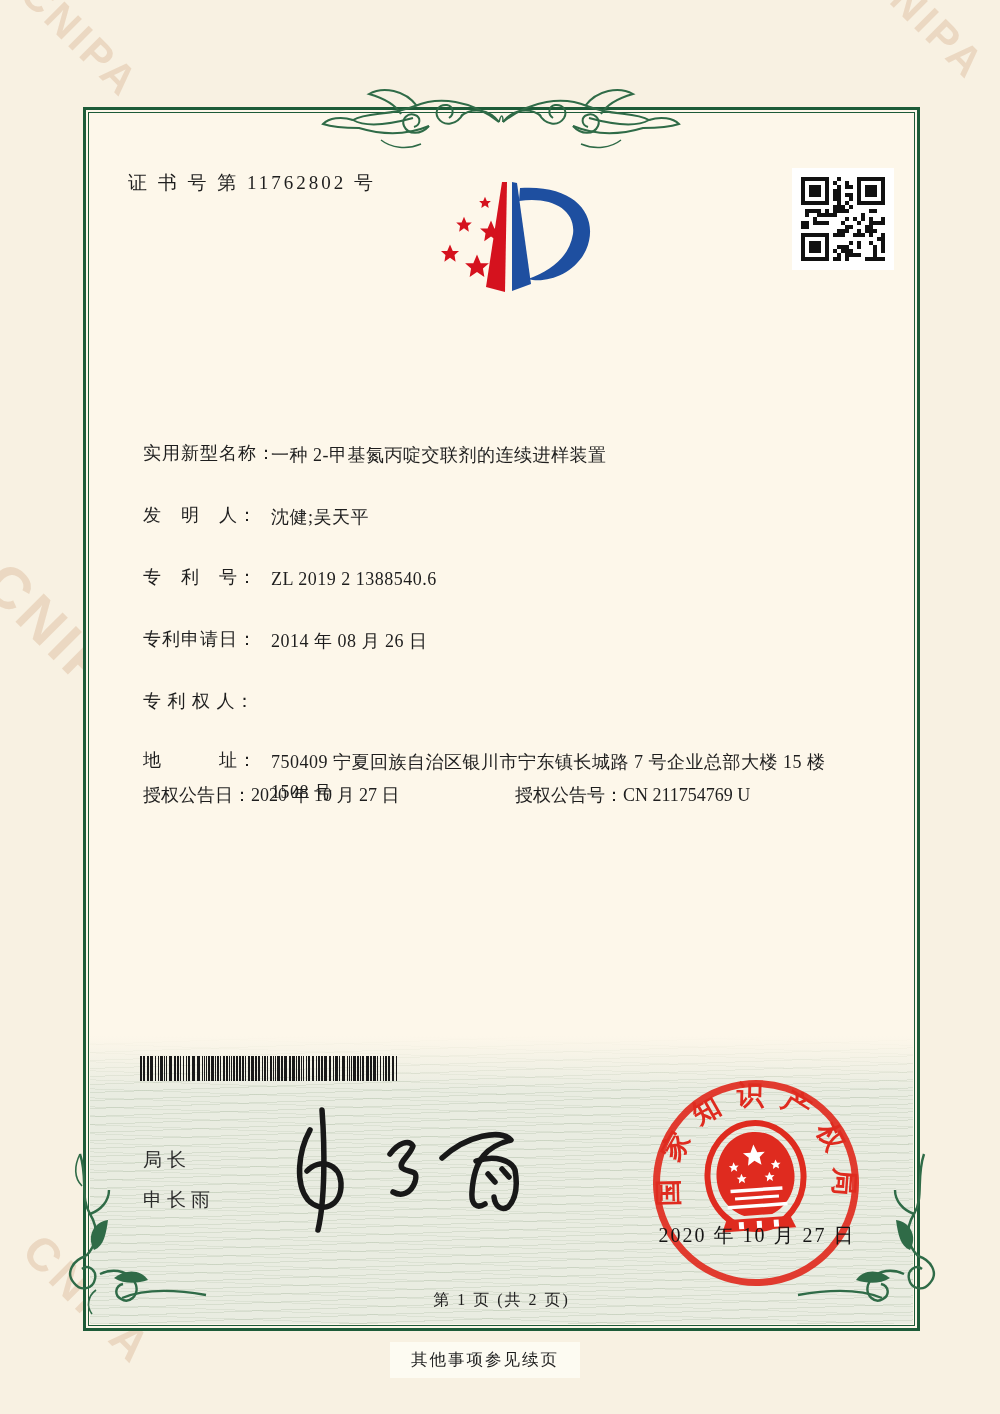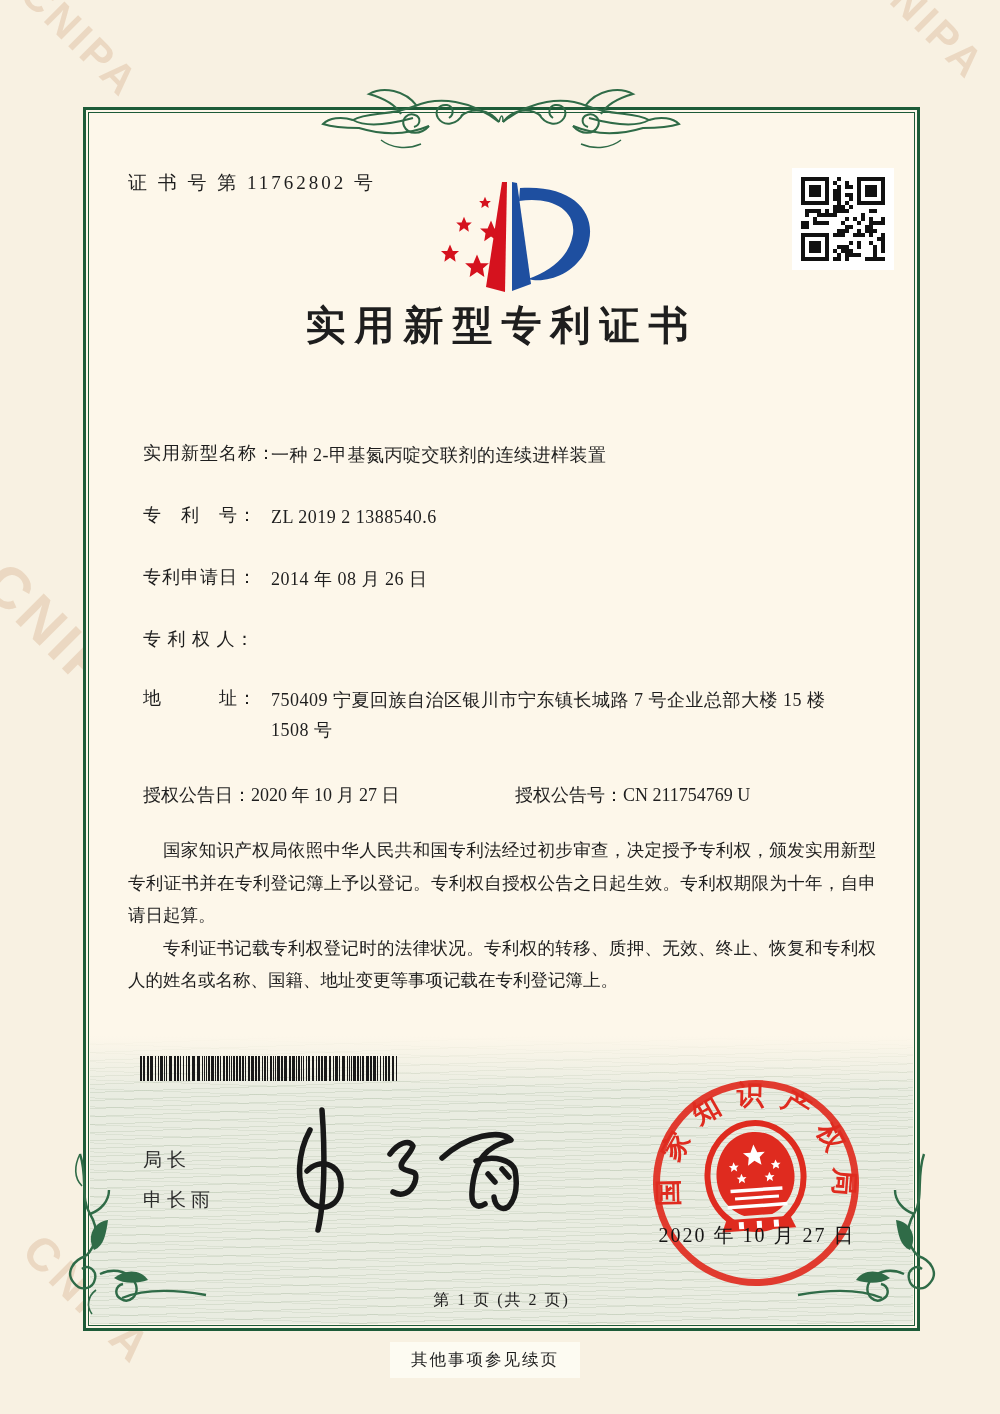--- a/index.html
+++ b/index.html
@@ -276,51 +276,50 @@
         <rect x="8" y="8" width="12" height="12" fill="#111"></rect>
         <rect x="56" y="0" width="28" height="28" fill="#111"></rect>
         <rect x="60" y="4" width="20" height="20" fill="#fff"></rect>
         <rect x="64" y="8" width="12" height="12" fill="#111"></rect>
         <rect x="0" y="56" width="28" height="28" fill="#111"></rect>
         <rect x="4" y="60" width="20" height="20" fill="#fff"></rect>
         <rect x="8" y="64" width="12" height="12" fill="#111"></rect>
       </svg>
   </div>
 
-  <div class="title">实用新型专利证书</div>
 
   <div class="fields">
     <div class="frow">
       <span class="flabel">实用新型名称：</span>
       <span class="fvalue">一种 2-甲基氮丙啶交联剂的连续进样装置</span>
     </div>
     <div class="frow">
+      <span class="flabel">发　明　人：</span>
+      <span class="fvalue">沈健;吴天平</span>
+    </div>
+    <div class="frow">
       <span class="flabel">专　利　号：</span>
       <span class="fvalue">ZL 2019 2 1388540.6</span>
     </div>
     <div class="frow">
       <span class="flabel">专利申请日：</span>
       <span class="fvalue">2014 年 08 月 26 日</span>
     </div>
     <div class="frow">
       <span class="flabel">专 利 权 人：</span>
     </div>
     <div class="frow">
       <span class="flabel">地　　　址：</span>
       <span class="fvalue">750409 宁夏回族自治区银川市宁东镇长城路 7 号企业总部大楼 15 楼 1508 号</span>
     </div>
   </div>
 
   <div class="grant-row"><span>授权公告日：</span><span>2020 年 10 月 27 日</span></div>
   <div class="grant-no"><span>授权公告号：</span><span>CN 211754769 U</span></div>
 
-  <div class="body-text">
-    <p>国家知识产权局依照中华人民共和国专利法经过初步审查，决定授予专利权，颁发实用新型专利证书并在专利登记簿上予以登记。专利权自授权公告之日起生效。专利权期限为十年，自申请日起算。</p>
-    <p>专利证书记载专利权登记时的法律状况。专利权的转移、质押、无效、终止、恢复和专利权人的姓名或名称、国籍、地址变更等事项记载在专利登记簿上。</p>
-  </div>
 
   <div class="barcode">
       <i style="left:0px;width:2px"></i>
       <i style="left:3px;width:2px"></i>
       <i style="left:7px;width:2px"></i>
       <i style="left:10px;width:3px"></i>
       <i style="left:15px;width:1px"></i>
       <i style="left:18px;width:1px"></i>
       <i style="left:20px;width:3px"></i>
       <i style="left:24px;width:1px"></i>

